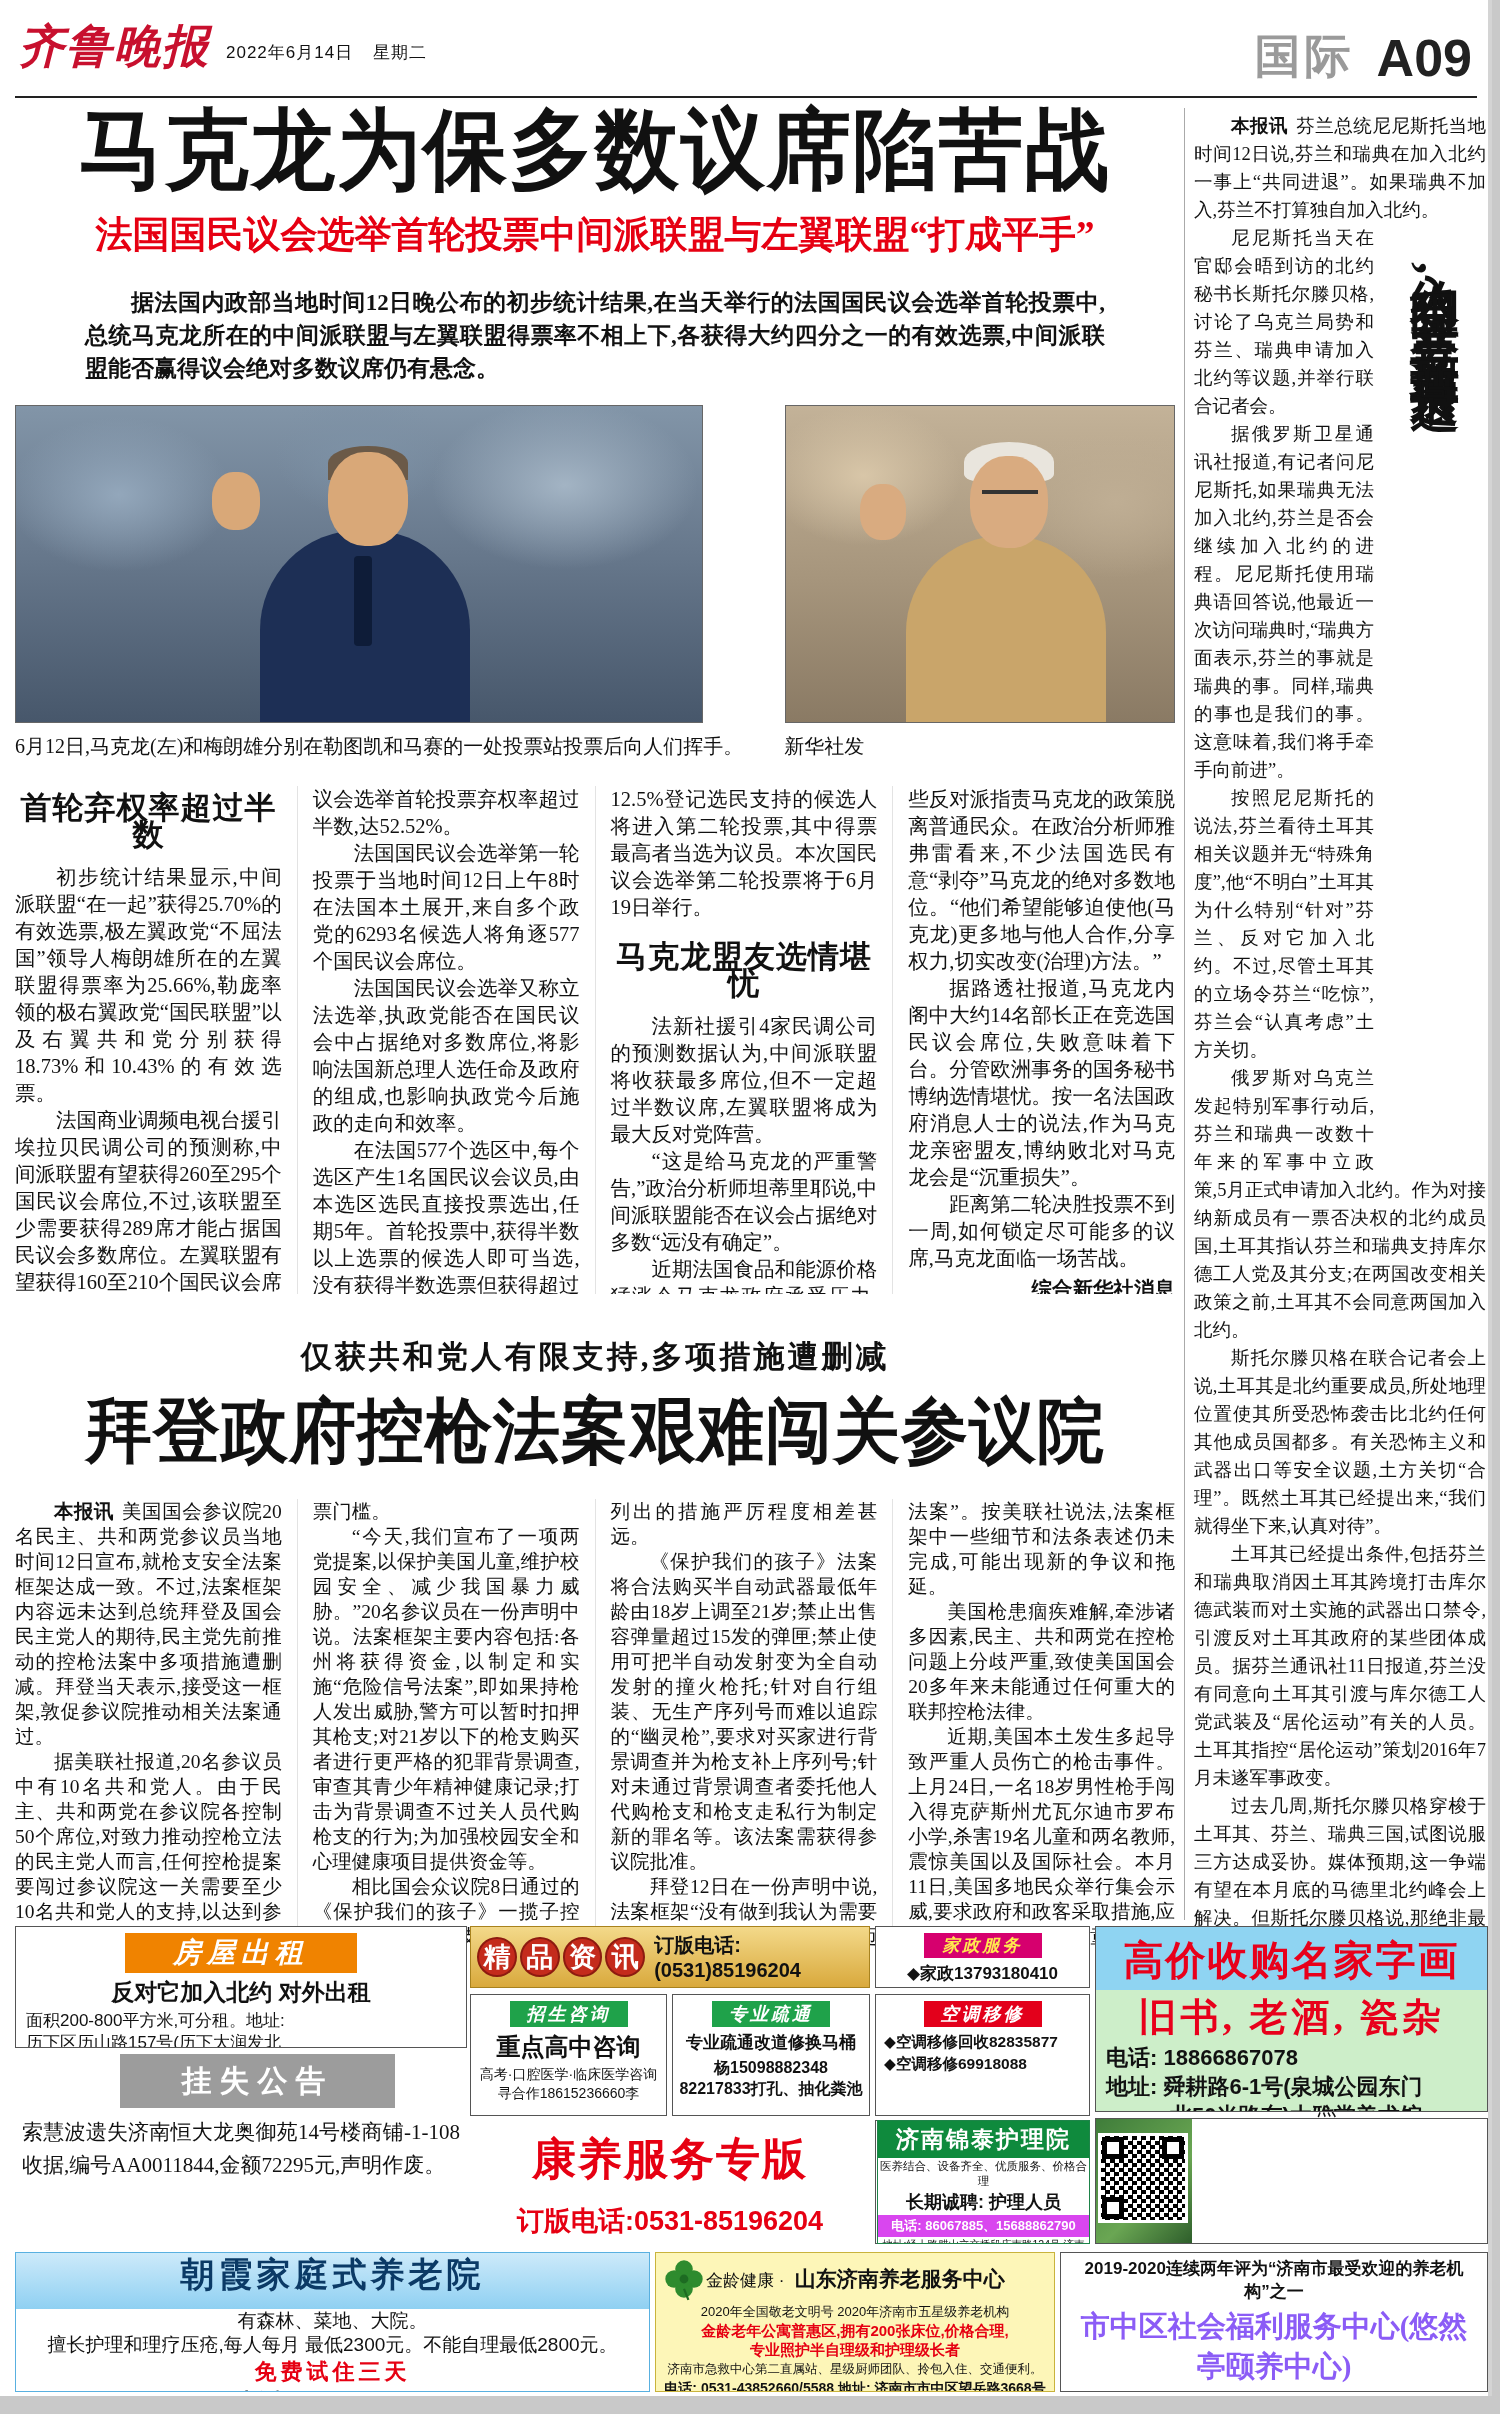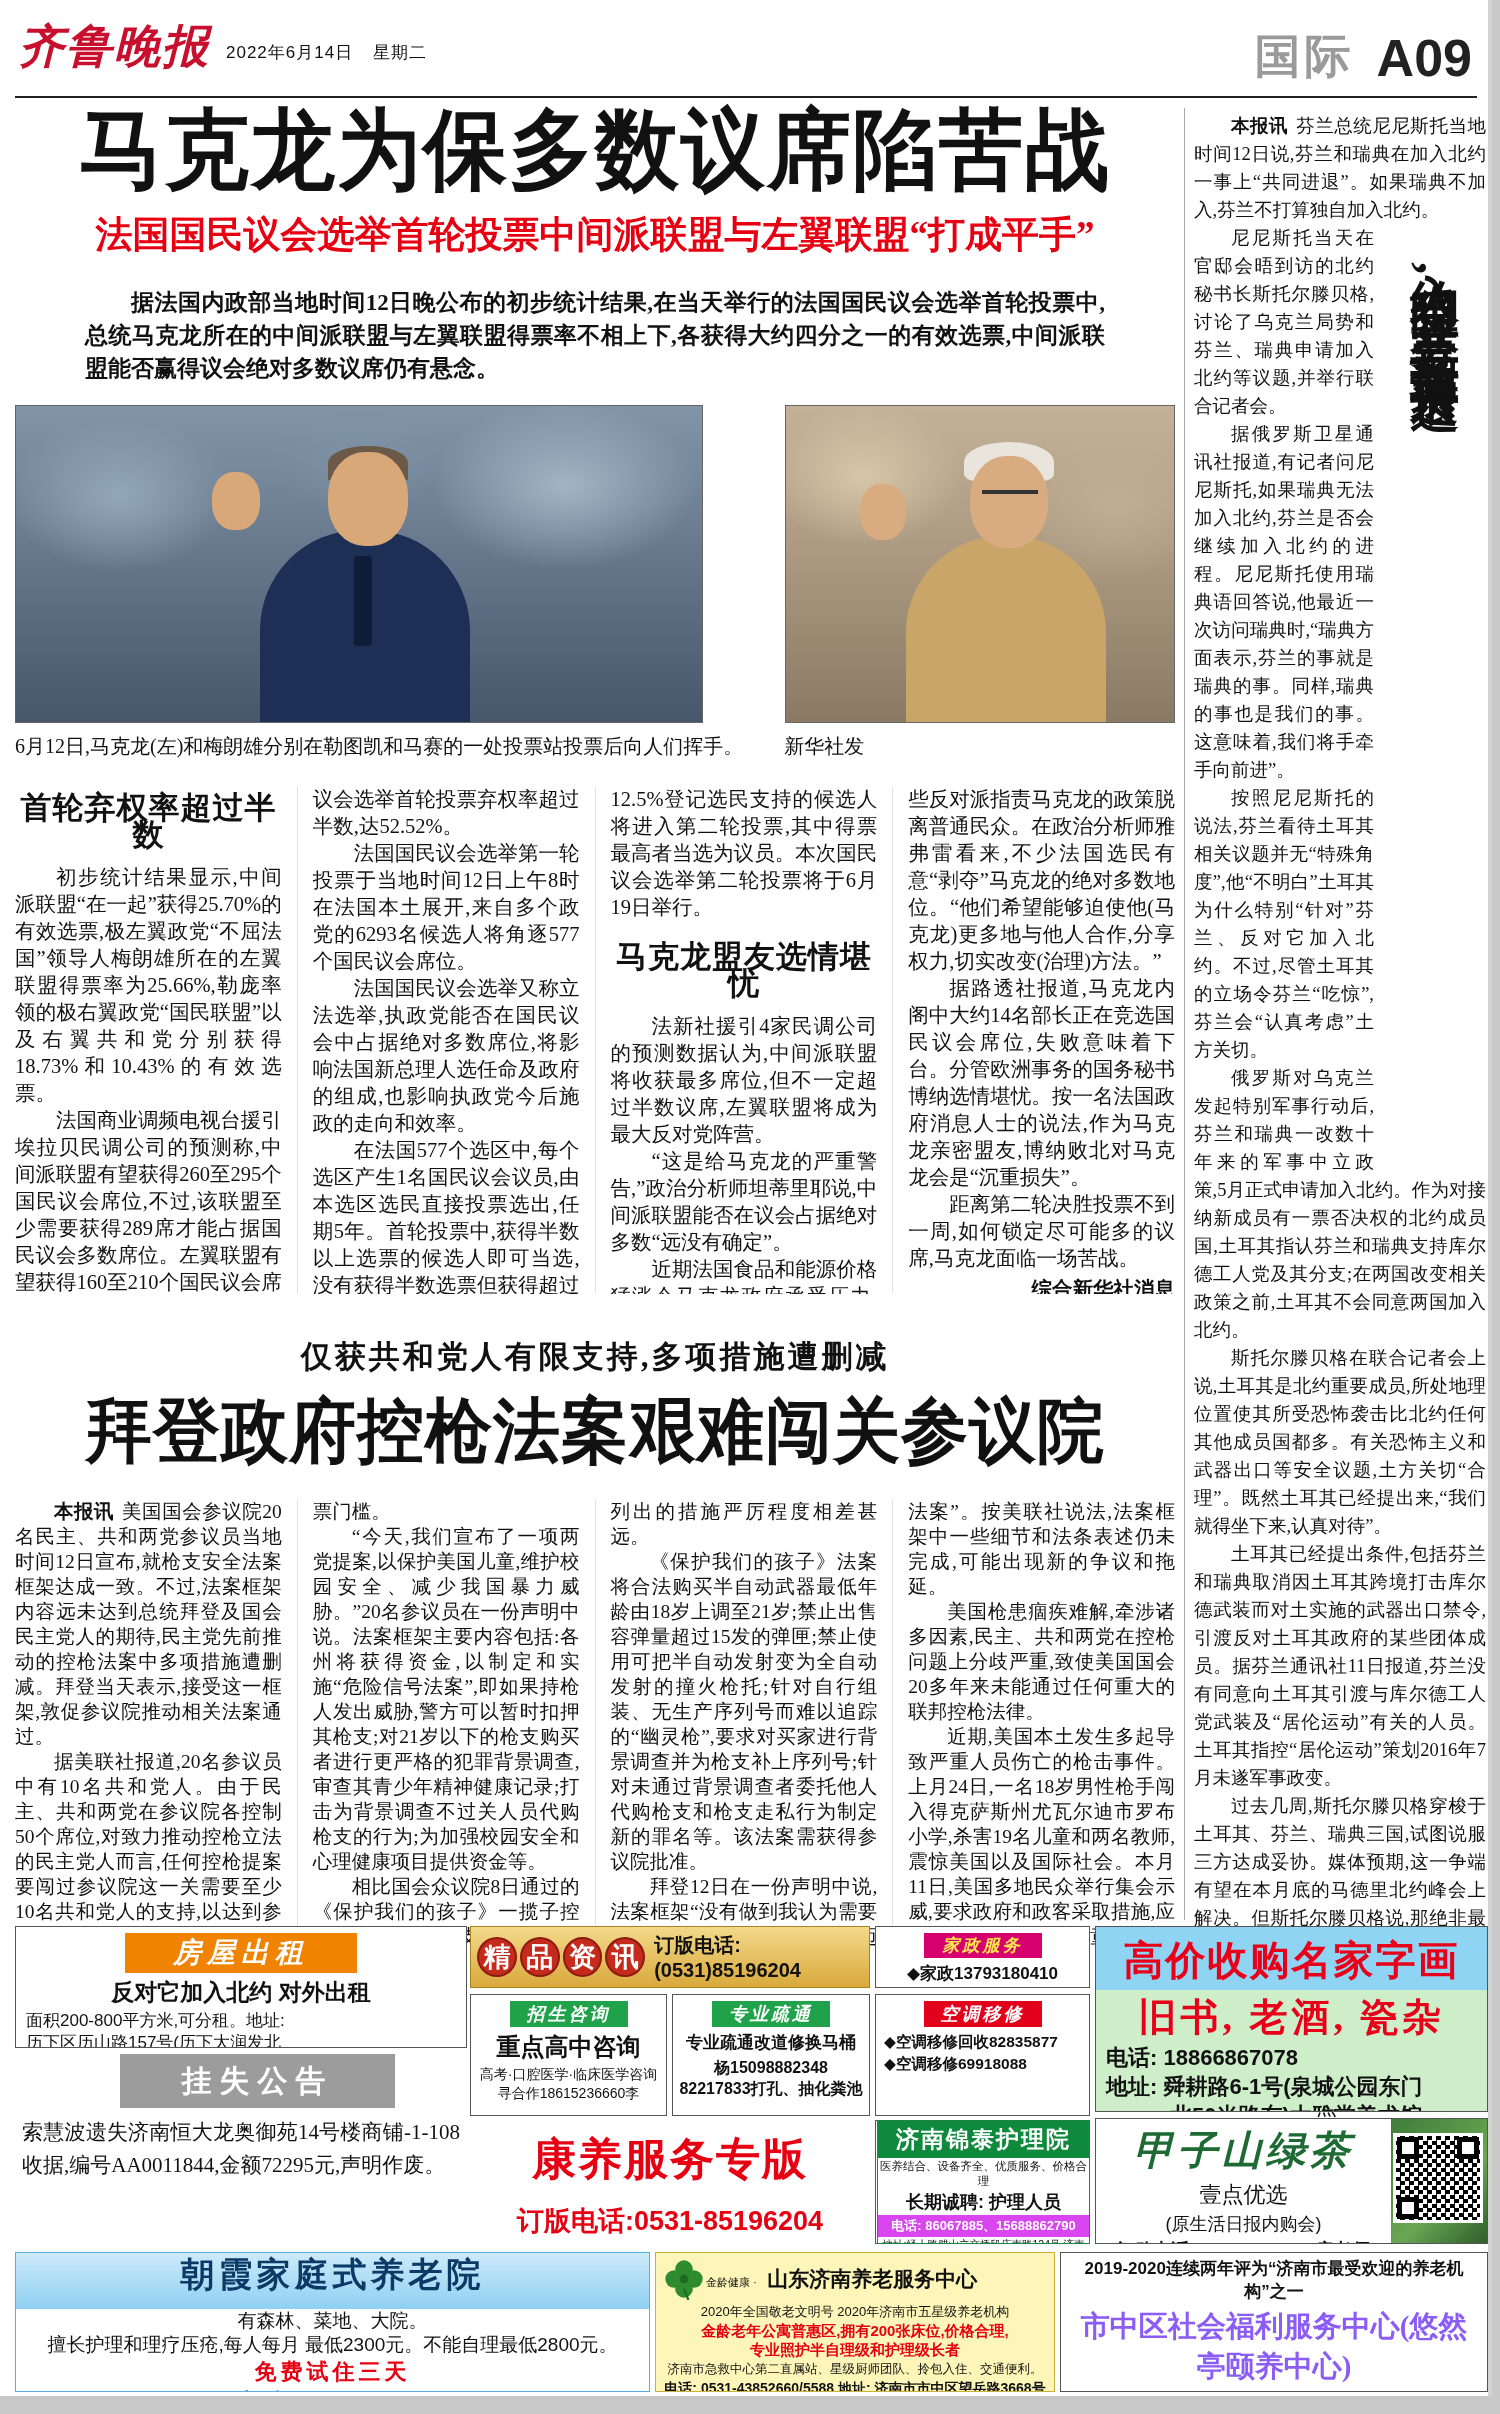--- a/index.html
+++ b/index.html
@@ -131,21 +131,21 @@
   .lv-qr i.tl{left:1px;top:1px;}.lv-qr i.tr{right:1px;top:1px;}.lv-qr i.bl{left:1px;bottom:1px;}
   .zhaoxia{left:15px;top:330px;width:635px;height:140px;border:1px solid #59b0e0;text-align:center;}
   .zx-hdr{height:56px;line-height:44px;background:linear-gradient(180deg,#cdeafa,#8fd0f2);color:#0b3a66;font-size:34px;font-weight:900;letter-spacing:4px;font-family:"Liberation Serif",serif;}
   .zx-l{font-size:19px;line-height:24px;}
   .zx-free{color:#e60012;font-size:22px;font-weight:900;letter-spacing:4px;}
   .zx-ph{font-size:22px;font-weight:900;}
   .jinling{left:655px;top:330px;width:400px;height:140px;background:#fdf6b8;border:1px solid #c9b33c;}
   .jl-top{display:flex;align-items:center;padding:4px 6px 0;}
   .clover{width:44px;height:44px;flex:0 0 auto;}
   .jl-title{font-size:21px;font-weight:900;margin-left:6px;}
-  .jl-brand{font-size:11px;}
+  .jl-brand{font-size:17px;}
   .jl-l{font-size:13px;text-align:center;margin-top:2px;}
   .jl-red{font-size:15px;font-weight:900;color:#e60012;text-align:center;line-height:19px;}
   .jl-s{font-size:12.5px;text-align:center;margin-top:2px;}
   .jl-c{font-size:14px;font-weight:700;text-align:center;margin-top:2px;}
   .shizhong{left:1060px;top:330px;width:428px;height:140px;text-align:center;padding:4px 8px;box-sizing:border-box;}
   .sz-l1{font-size:17px;font-weight:700;}
   .sz-t{font-size:29px;font-weight:900;color:#8b5cf6;margin-top:4px;font-family:"Liberation Serif",serif;}
   .edge-r{position:absolute;right:0;top:0;width:4px;height:100%;background:#d4d4d4;}
 </style>
 </head>
@@ -342,26 +342,20 @@
         </div>
       <div class="gj-bottom">
         <div class="gj-t2">旧书, 老酒, 瓷杂</div>
         <div class="gj-l">电话: 18866867078</div>
         <div class="gj-l">地址: 舜耕路6-1号(泉城公园东门</div>
         <div class="gj-l" style="padding-left:64px;">北50米路东)大雅堂美术馆</div>
       </div>
     </div>
 
     <div class="adbox lvye">
-      <div class="lv-left">
-        <div class="lv-t">甲子山绿茶</div>
-        <div class="lv-s1">壹点优选</div>
-        <div class="lv-s2">(原生活日报内购会)</div>
-        <div class="lv-ph">订购电话: 13853193157 房老师</div>
-      </div>
       <div class="lv-right">
         <div class="lv-qr">
             <i class="tl"></i>
             <i class="tr"></i>
             <i class="bl"></i>
           </div>
       </div>
     </div>
 
     <div class="adbox zhaoxia">

